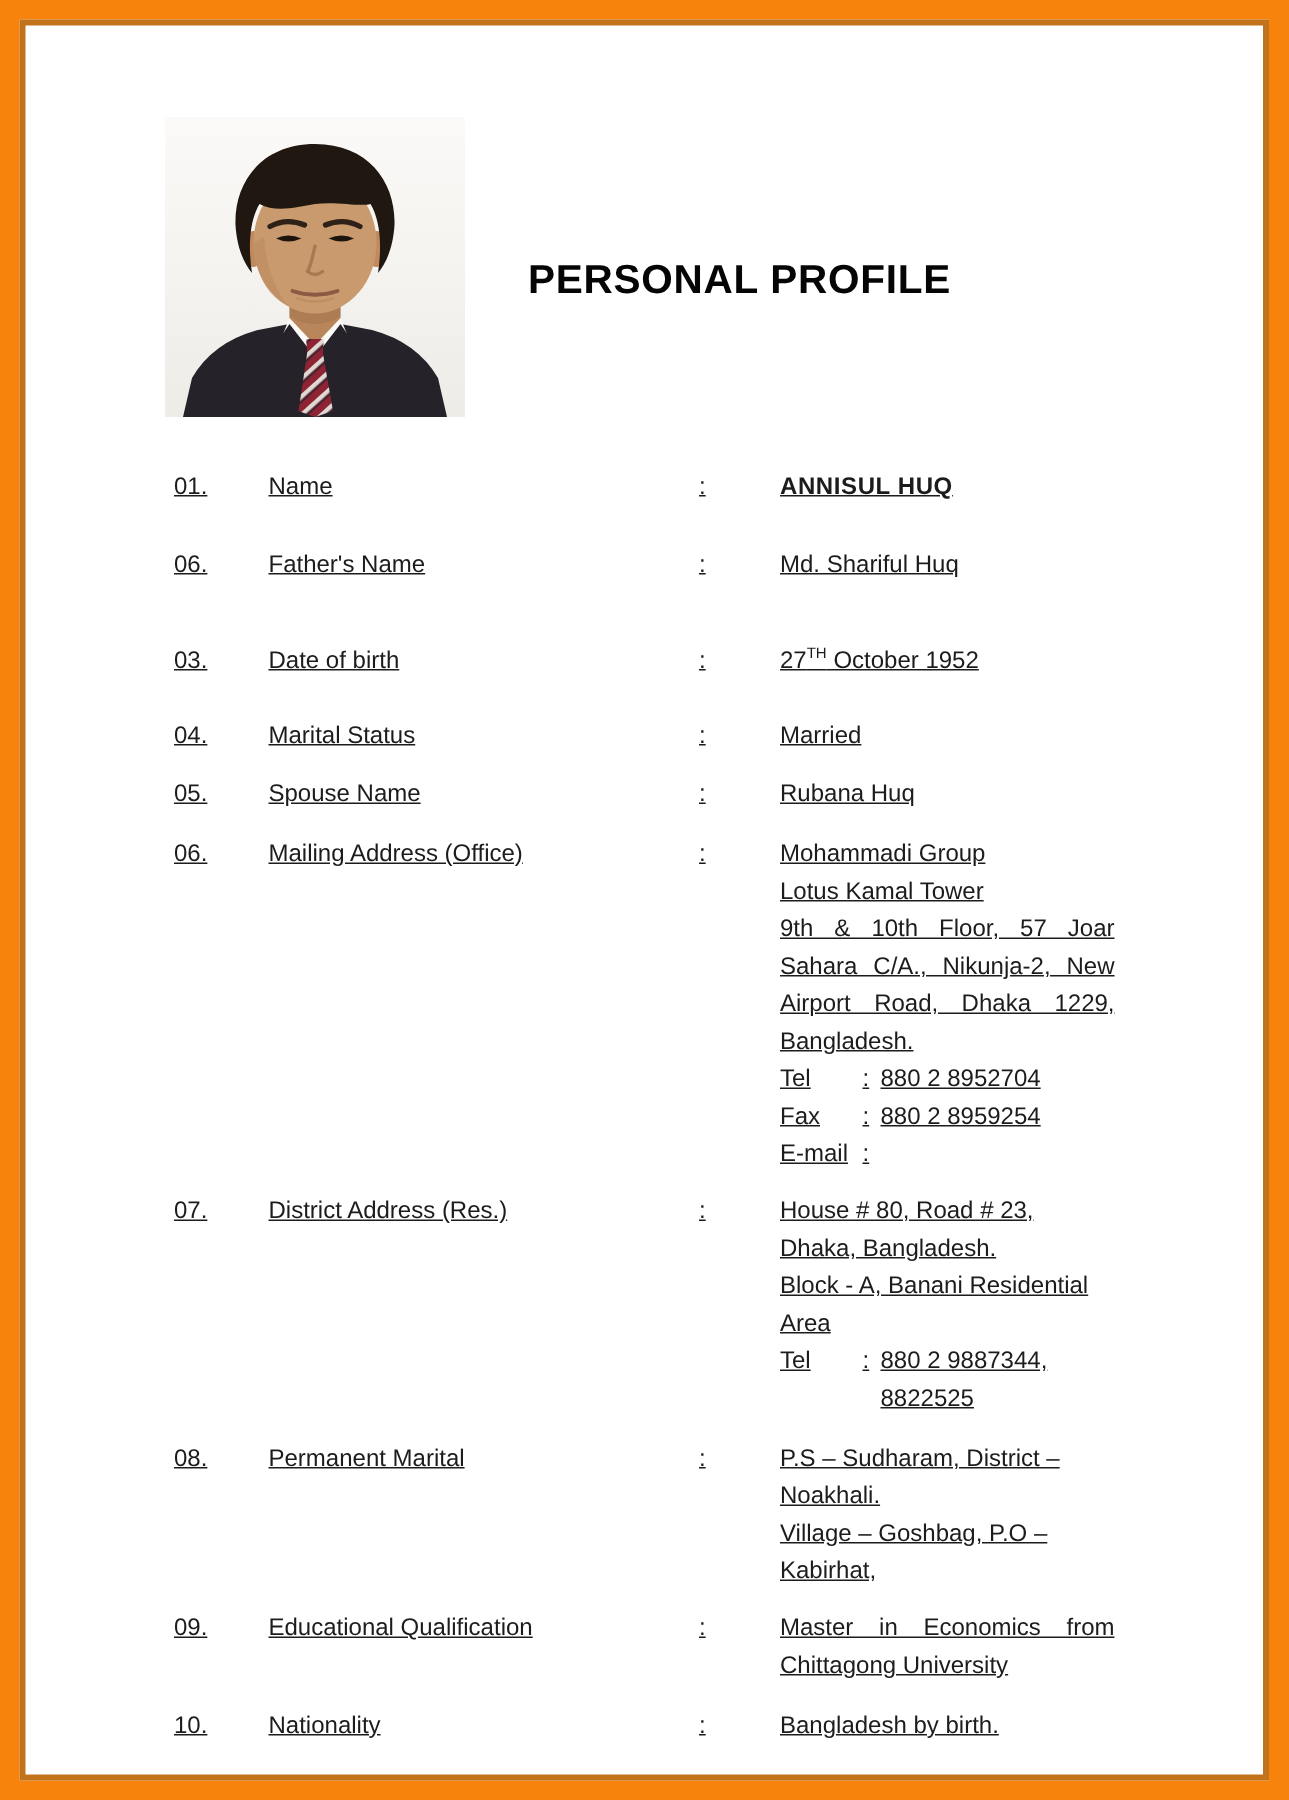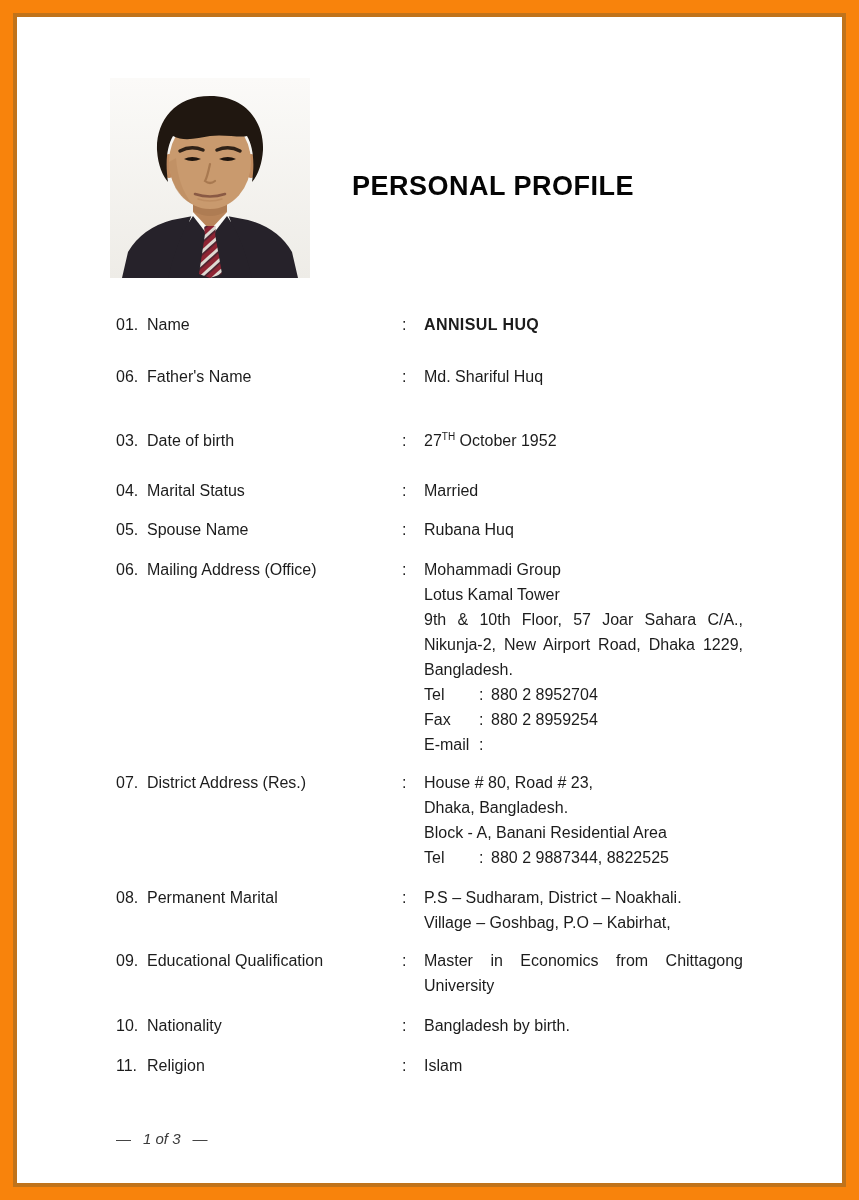--- a/index.html
+++ b/index.html
@@ -17,20 +17,21 @@
     background:#ffffff;
     position:relative;
     overflow:hidden;
   }
   .sheet {
     position:relative;
     width:100%; height:100%;
     padding:295px 99px 0 99px;
     font-size:16px; line-height:25px;
     color:#1c1c1c;
+    text-decoration:underline;
   }
 
   
   .photo {
     position:absolute; left:93px; top:61px;
     width:200px; height:200px;
     overflow:hidden;
   }
   .photo svg { display:block; }
   .doc-title {
@@ -38,20 +39,21 @@
     font-size:27px; line-height:1.2; font-weight:bold;
     letter-spacing:0.5px; color:#050505;
     white-space:nowrap;
   }
 
   
   .row {
     display:grid;
     grid-template-columns:31px 255px 22px 1fr;
     align-items:start;
+    gap:32px;
   }
   .row .num, .row .label, .row .colon { font-weight:normal; }
   .row .colon { text-align:left; }
   .value.bold-value { font-weight:bold; letter-spacing:0.4px; }
   .just { text-align:justify; }
   sup.ord { font-size:10px; vertical-align:super; line-height:0; letter-spacing:0; }
 
   .contact {
     display:grid;
     grid-template-columns:55px 12px 1fr;

